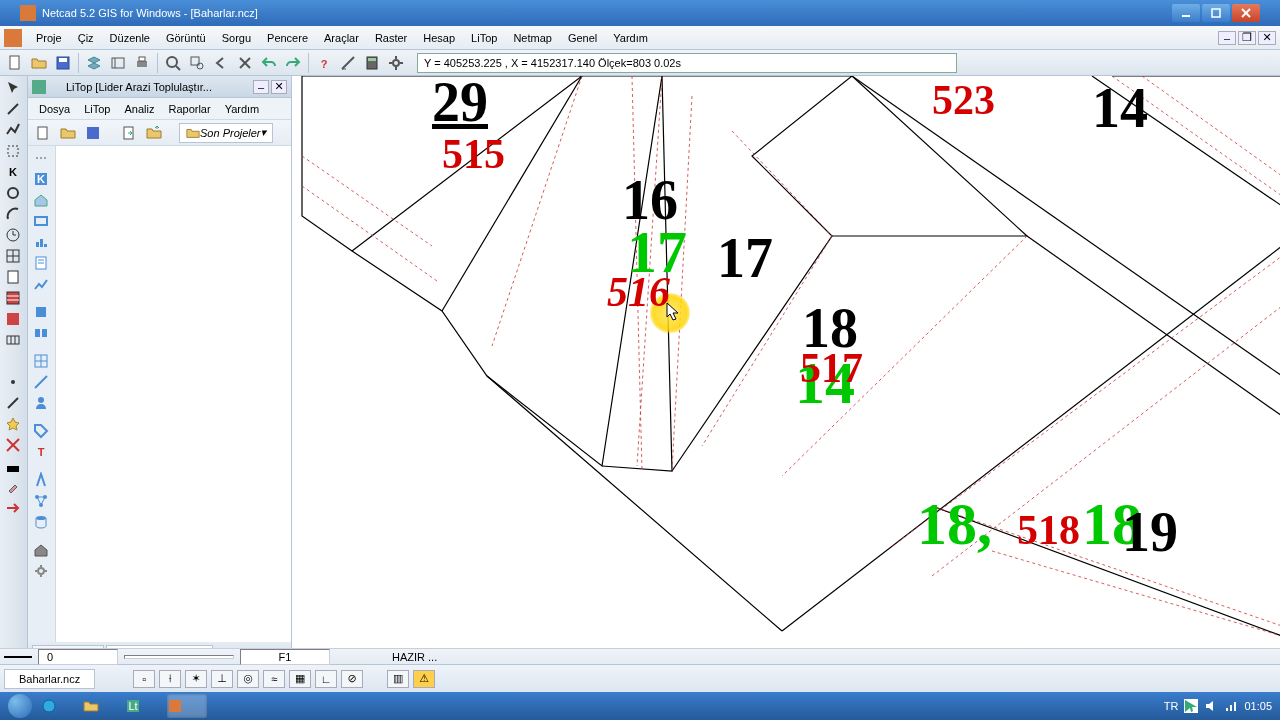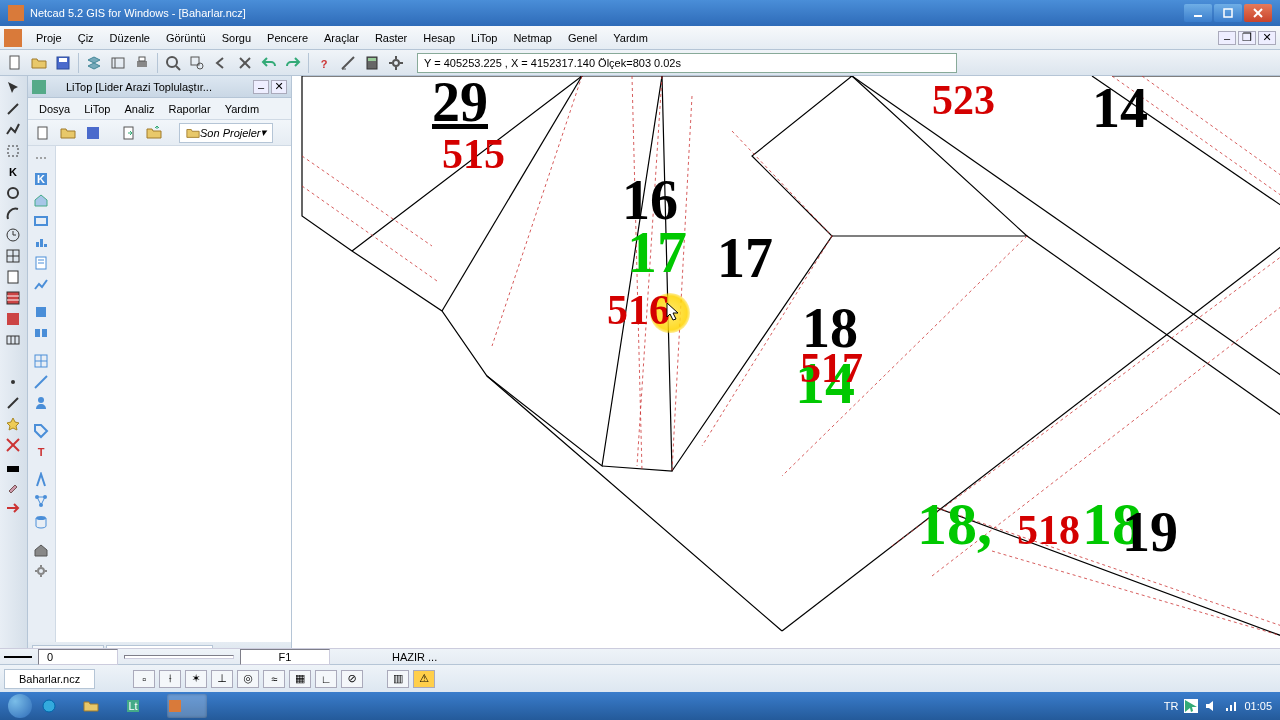--- a/index.html
+++ b/index.html
@@ -1,18 +1,18 @@
 <!DOCTYPE html>
 <html><head>
 <meta charset="utf-8">
 <style>
 * { margin: 0; padding: 0; box-sizing: border-box; font-family: Tahoma, sans-serif; font-size: 11px; }
 body { width: 1280px; height: 720px; overflow: hidden; background: #fff; position: relative; }
 
-.titlebar { height: 26px; background: linear-gradient(#4a8ed8, #2e6bb8); display: flex; align-items: center; padding: 0 8px; color: #fff; }
+.titlebar { height: 26px; background: linear-gradient(#4a8ed8, #2e6bb8); display: flex; align-items: center; padding: 0 20px; color: #fff; }
 .titlebar .icon-app { width: 16px; height: 16px; background: #d97a3a; margin-right: 6px; }
 .titlebar .title { flex: 1; }
 .win-btns { display: flex; gap: 2px; }
 .win-btn { width: 28px; height: 18px; display: flex; align-items: center; justify-content: center; cursor: pointer; border-radius: 2px; }
 .win-min, .win-max { background: linear-gradient(#6faee6, #3a7dcc); }
 .win-close { background: linear-gradient(#e67a5a, #c8432b); }
 .win-btn svg { width: 10px; height: 10px; }
 
 .menubar { height: 24px; background: linear-gradient(#f7f9fb, #e5ecf3); border-bottom: 1px solid #b5c5d6; display: flex; align-items: center; padding: 0 4px; }
 .menubar .menu-icon { width: 18px; height: 18px; background: #d97a3a; margin-right: 6px; }
@@ -554,21 +554,21 @@
     </svg>
 
     <div class="highlight" style="left:358px; top:217px;"></div>
 
     <div class="lbl lbl-black" style="left:140px; top:-6px;text-decoration:underline;">29</div>
     <div class="lbl lbl-red" style="left:150px; top:54px;">515</div>
 
     <div class="lbl lbl-black" style="left:330px; top:92px;">16</div>
     <div class="lbl lbl-green" style="left:335px; top:142px;">17</div>
     <div class="lbl lbl-black" style="left:425px; top:150px;">17</div>
-    <div class="lbl lbl-red" style="left:315px; top:210px;">516</div>
+    <div class="lbl lbl-red" style="left:315px; top:192px;font-style:italic;">516</div>
 
     <div class="lbl lbl-black" style="left:510px; top:220px;">18</div>
     <div class="lbl lbl-green" style="left:503px; top:273px;">14</div>
     <div class="lbl lbl-red" style="left:508px; top:268px;">517</div>
 
     <div class="lbl lbl-red" style="left:640px; top:0px;">523</div>
     <div class="lbl lbl-black" style="left:800px; top:0px;">14</div>
 
     <div class="lbl lbl-green" style="left:625px; top:414px;">18,</div>
     <div class="lbl lbl-red" style="left:725px; top:430px;">518</div>

